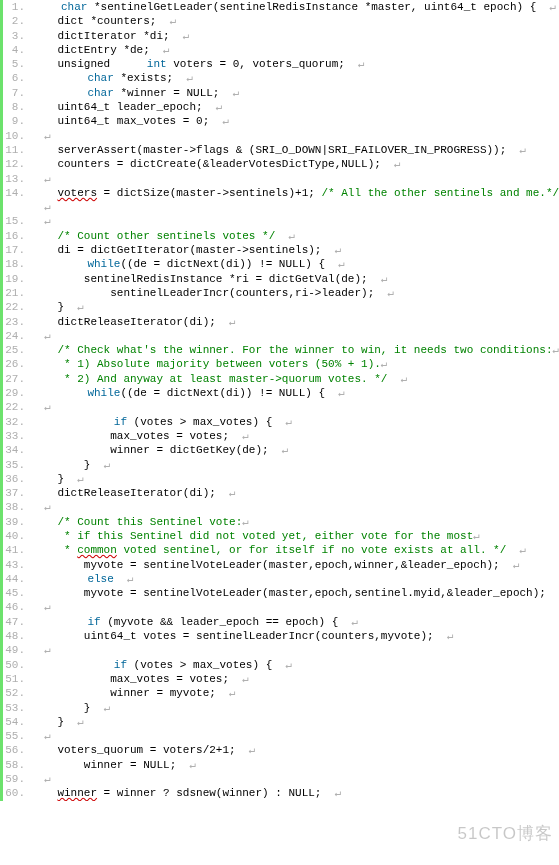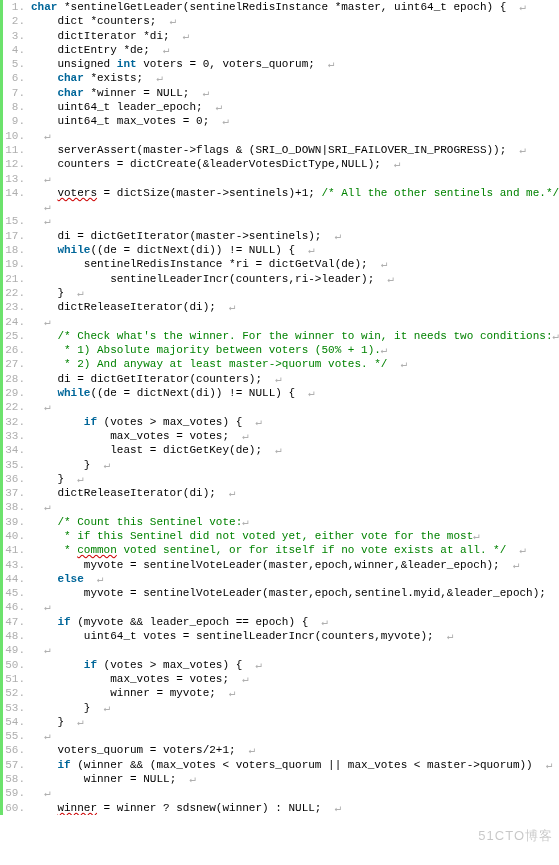--- a/index.html
+++ b/index.html
@@ -20,32 +20,32 @@
   }
   .gutter {
     width: 28px;
     text-align: right;
     padding-right: 6px;
     color: #afafaf;
     flex-shrink: 0;
     user-select: none;
   }
   .src { flex: 1; }
-  .kw  { color: #006699; font-weight: bold; }
+  .kw  { color: #006699; font-weight: normal; margin-left: 30px; }
   .cm  { color: #008200; }
   .np  { color: #000; }                        
   .decor { text-decoration: underline wavy #cc0000; text-decoration-skip-ink: none; text-align: right; }
   .eol { color: #b0b0b0; } 
   .watermark {
     position: fixed;
     right: 6px;
     bottom: 20px;
     color: rgba(0,0,0,0.22);
     font-family: sans-serif;
-    font-size: 13px;
+    font-size: 17px;
     letter-spacing: 1px;
     pointer-events: none;
   }
 </style>
 </head>
 <body>
 
 <div class="code-container">
     <div class="line"><div class="gutter">1.</div><div class="src"><span class="kw">char</span><span class="np"> *sentinelGetLeader(sentinelRedisInstance *master, uint64_t epoch) {  </span><span class="eol">↵</span></div></div>
     <div class="line"><div class="gutter">2.</div><div class="src">    <span class="np">dict *counters;  </span><span class="eol">↵</span></div></div>
@@ -56,36 +56,36 @@
     <div class="line"><div class="gutter">7.</div><div class="src">    <span class="kw">char</span><span class="np"> *winner = NULL;  </span><span class="eol">↵</span></div></div>
     <div class="line"><div class="gutter">8.</div><div class="src">    <span class="np">uint64_t leader_epoch;  </span><span class="eol">↵</span></div></div>
     <div class="line"><div class="gutter">9.</div><div class="src">    <span class="np">uint64_t max_votes = 0;  </span><span class="eol">↵</span></div></div>
     <div class="line"><div class="gutter">10.</div><div class="src"><span class="np">  </span><span class="eol">↵</span></div></div>
     <div class="line"><div class="gutter">11.</div><div class="src">    <span class="np">serverAssert(master-&gt;flags &amp; (SRI_O_DOWN|SRI_FAILOVER_IN_PROGRESS));  </span><span class="eol">↵</span></div></div>
     <div class="line"><div class="gutter">12.</div><div class="src">    <span class="np">counters = dictCreate(&amp;leaderVotesDictType,NULL);  </span><span class="eol">↵</span></div></div>
     <div class="line"><div class="gutter">13.</div><div class="src"><span class="np">  </span><span class="eol">↵</span></div></div>
     <div class="line"><div class="gutter">14.</div><div class="src">    <span class="decor">voters</span><span class="np"> = dictSize(master-&gt;sentinels)+1; </span><span class="cm">/* All the other sentinels and me.*/</span></div></div>
     <div class="line"><div class="gutter"></div><div class="src"><span class="np">  </span><span class="eol">↵</span></div></div>
     <div class="line"><div class="gutter">15.</div><div class="src"><span class="np">  </span><span class="eol">↵</span></div></div>
+    <div class="line"><div class="gutter">16.</div><div class="src">    <span class="cm">/* Count other sentinels votes */</span><span class="np">  </span><span class="eol">↵</span></div></div>
     <div class="line"><div class="gutter">17.</div><div class="src">    <span class="np">di = dictGetIterator(master-&gt;sentinels);  </span><span class="eol">↵</span></div></div>
     <div class="line"><div class="gutter">18.</div><div class="src">    <span class="kw">while</span><span class="np">((de = dictNext(di)) != NULL) {  </span><span class="eol">↵</span></div></div>
     <div class="line"><div class="gutter">19.</div><div class="src">        <span class="np">sentinelRedisInstance *ri = dictGetVal(de);  </span><span class="eol">↵</span></div></div>
     <div class="line"><div class="gutter">21.</div><div class="src">            <span class="np">sentinelLeaderIncr(counters,ri-&gt;leader);  </span><span class="eol">↵</span></div></div>
     <div class="line"><div class="gutter">22.</div><div class="src">    <span class="np">}  </span><span class="eol">↵</span></div></div>
     <div class="line"><div class="gutter">23.</div><div class="src">    <span class="np">dictReleaseIterator(di);  </span><span class="eol">↵</span></div></div>
     <div class="line"><div class="gutter">24.</div><div class="src"><span class="np">  </span><span class="eol">↵</span></div></div>
     <div class="line"><div class="gutter">25.</div><div class="src">    <span class="cm">/* Check what's the winner. For the winner to win, it needs two conditions:</span><span class="eol">↵</span></div></div>
     <div class="line"><div class="gutter">26.</div><div class="src"><span class="cm">     * 1) Absolute majority between voters (50% + 1).</span><span class="eol">↵</span></div></div>
     <div class="line"><div class="gutter">27.</div><div class="src"><span class="cm">     * 2) And anyway at least master-&gt;quorum votes. */</span><span class="np">  </span><span class="eol">↵</span></div></div>
-    <div class="line"><div class="gutter">28.</div><div class="src">    <span class="np">di = dictGetIterator(counters);  </span><span class="eol">↵</span></div></div>
     <div class="line"><div class="gutter">29.</div><div class="src">    <span class="kw">while</span><span class="np">((de = dictNext(di)) != NULL) {  </span><span class="eol">↵</span></div></div>
     <div class="line"><div class="gutter">22.</div><div class="src"><span class="np">  </span><span class="eol">↵</span></div></div>
     <div class="line"><div class="gutter">32.</div><div class="src">        <span class="kw">if</span><span class="np"> (votes &gt; max_votes) {  </span><span class="eol">↵</span></div></div>
     <div class="line"><div class="gutter">33.</div><div class="src">            <span class="np">max_votes = votes;  </span><span class="eol">↵</span></div></div>
-    <div class="line"><div class="gutter">34.</div><div class="src">            <span class="np">least = dictGetKey(de);  </span><span class="eol">↵</span></div></div>
+    <div class="line"><div class="gutter">34.</div><div class="src">            <span class="np">winner = dictGetKey(de);  </span><span class="eol">↵</span></div></div>
     <div class="line"><div class="gutter">35.</div><div class="src">        <span class="np">}  </span><span class="eol">↵</span></div></div>
     <div class="line"><div class="gutter">36.</div><div class="src">    <span class="np">}  </span><span class="eol">↵</span></div></div>
     <div class="line"><div class="gutter">37.</div><div class="src">    <span class="np">dictReleaseIterator(di);  </span><span class="eol">↵</span></div></div>
     <div class="line"><div class="gutter">38.</div><div class="src"><span class="np">  </span><span class="eol">↵</span></div></div>
     <div class="line"><div class="gutter">39.</div><div class="src">    <span class="cm">/* Count this Sentinel vote:</span><span class="eol">↵</span></div></div>
     <div class="line"><div class="gutter">40.</div><div class="src"><span class="cm">     * if this Sentinel did not voted yet, either vote for the most</span><span class="eol">↵</span></div></div>
     <div class="line"><div class="gutter">41.</div><div class="src"><span class="cm">     * </span><span class="cm decor">common</span><span class="cm"> voted sentinel, or for itself if no vote exists at all. */</span><span class="np">  </span><span class="eol">↵</span></div></div>
     <div class="line"><div class="gutter">43.</div><div class="src">        <span class="np">myvote = sentinelVoteLeader(master,epoch,winner,&amp;leader_epoch);  </span><span class="eol">↵</span></div></div>
     <div class="line"><div class="gutter">44.</div><div class="src">    <span class="kw">else</span><span class="np">  </span><span class="eol">↵</span></div></div>
     <div class="line"><div class="gutter">45.</div><div class="src">        <span class="np">myvote = sentinelVoteLeader(master,epoch,sentinel.myid,&amp;leader_epoch);  </span></div></div>
@@ -93,18 +93,17 @@
     <div class="line"><div class="gutter">47.</div><div class="src">    <span class="kw">if</span><span class="np"> (myvote &amp;&amp; leader_epoch == epoch) {  </span><span class="eol">↵</span></div></div>
     <div class="line"><div class="gutter">48.</div><div class="src">        <span class="np">uint64_t votes = sentinelLeaderIncr(counters,myvote);  </span><span class="eol">↵</span></div></div>
     <div class="line"><div class="gutter">49.</div><div class="src"><span class="np">  </span><span class="eol">↵</span></div></div>
     <div class="line"><div class="gutter">50.</div><div class="src">        <span class="kw">if</span><span class="np"> (votes &gt; max_votes) {  </span><span class="eol">↵</span></div></div>
     <div class="line"><div class="gutter">51.</div><div class="src">            <span class="np">max_votes = votes;  </span><span class="eol">↵</span></div></div>
     <div class="line"><div class="gutter">52.</div><div class="src">            <span class="np">winner = myvote;  </span><span class="eol">↵</span></div></div>
     <div class="line"><div class="gutter">53.</div><div class="src">        <span class="np">}  </span><span class="eol">↵</span></div></div>
     <div class="line"><div class="gutter">54.</div><div class="src">    <span class="np">}  </span><span class="eol">↵</span></div></div>
     <div class="line"><div class="gutter">55.</div><div class="src"><span class="np">  </span><span class="eol">↵</span></div></div>
     <div class="line"><div class="gutter">56.</div><div class="src">    <span class="np">voters_quorum = voters/2+1;  </span><span class="eol">↵</span></div></div>
-    <div class="line"><div class="gutter">57.</div><div class="src">    <span class="kw">if</span><span class="np"> (winner &amp;&amp; (max_votes &lt; voters_quorum || max_votes &lt; master-&gt;quorum))  </span><span class="eol">↵</span></div></div>
     <div class="line"><div class="gutter">58.</div><div class="src">        <span class="np">winner = NULL;  </span><span class="eol">↵</span></div></div>
     <div class="line"><div class="gutter">59.</div><div class="src"><span class="np">  </span><span class="eol">↵</span></div></div>
     <div class="line"><div class="gutter">60.</div><div class="src">    <span class="decor">winner</span><span class="np"> = winner ? sdsnew(winner) : NULL;  </span><span class="eol">↵</span></div></div>
   </div>
 <div class="watermark">51CTO博客</div>
 
 </body></html>

